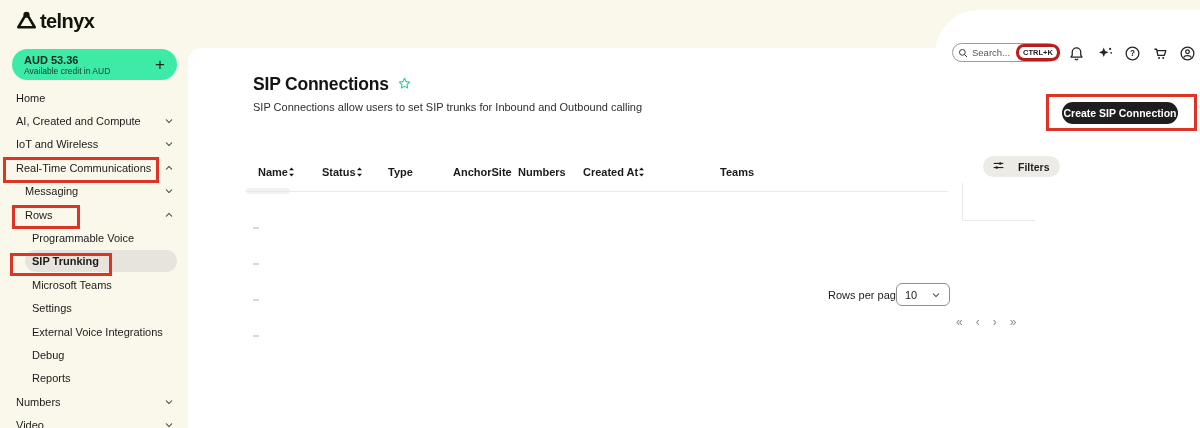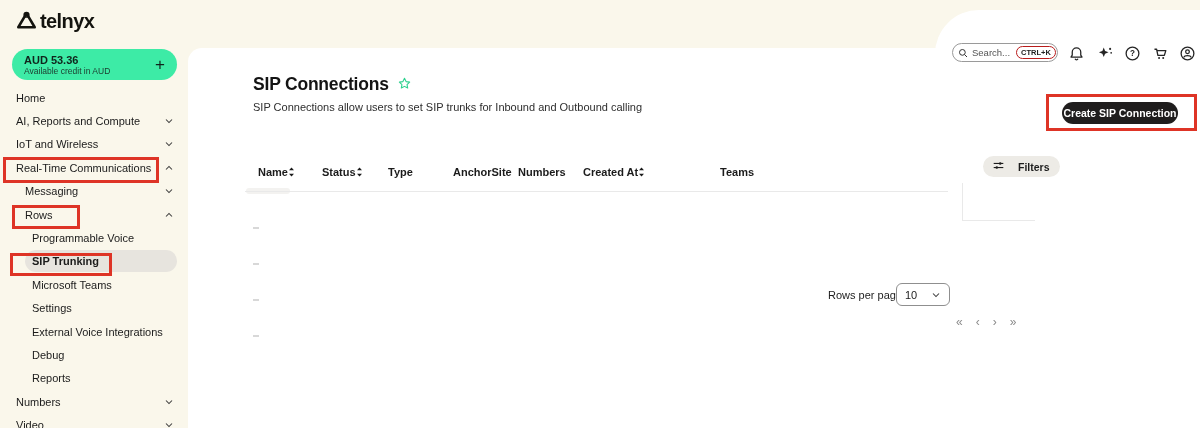--- a/index.html
+++ b/index.html
@@ -53,21 +53,21 @@
     left:952px; top:43px; width:106px; height:19px;
     border:1px solid #9a9a9a; border-radius:10px; background:#fff;
     display:flex; align-items:center; gap:4px; padding:0 5px;
   }
   .search-box input {
     border:none; outline:none; width:40px; font-size:9.5px;
     font-family:"Liberation Sans", sans-serif; color:#333; background:transparent;
   }
   .search-box input::placeholder { color:#555; }
   .kbd-pill {
-    border:1px solid #b91c1c; border-radius:8px; font-size:7.5px; font-weight:700;
+    border:3px solid #b91c1c; border-radius:8px; font-size:7.5px; font-weight:700;
     padding:1px 4px; color:#222; white-space:nowrap;
   }
   .hicon { width:17px; height:17px; top:45px; cursor:pointer; }
   .hicon svg { width:17px; height:17px; }
 
   
   .page-title-row { left:253px; top:74px; display:flex; align-items:center; gap:9px; }
   .page-title { font-size:17.5px; font-weight:700; letter-spacing:-0.2px; color:#141414; }
   .page-sub { left:253px; top:101px; font-size:11px; color:#2e2e2e; }
 
@@ -124,21 +124,21 @@
       <div class="credit-sub">Available credit in AUD</div>
     </div>
     <span class="credit-plus">+</span>
   </div>
 
   <nav class="abs nav">
     <div class="nav-item lvl0">
       <span>Home</span>
     </div>
     <div class="nav-item lvl0">
-      <span>AI, Reports and Compute</span>
+      <span>AI, Created and Compute</span>
       <svg class="chev down" viewBox="0 0 12 8">
           <polyline points="2,2 6,6 10,2"></polyline>
         </svg>
     </div>
     <div class="nav-item lvl0">
       <span>IoT and Wireless</span>
       <svg class="chev down" viewBox="0 0 12 8">
           <polyline points="2,2 6,6 10,2"></polyline>
         </svg>
     </div>

